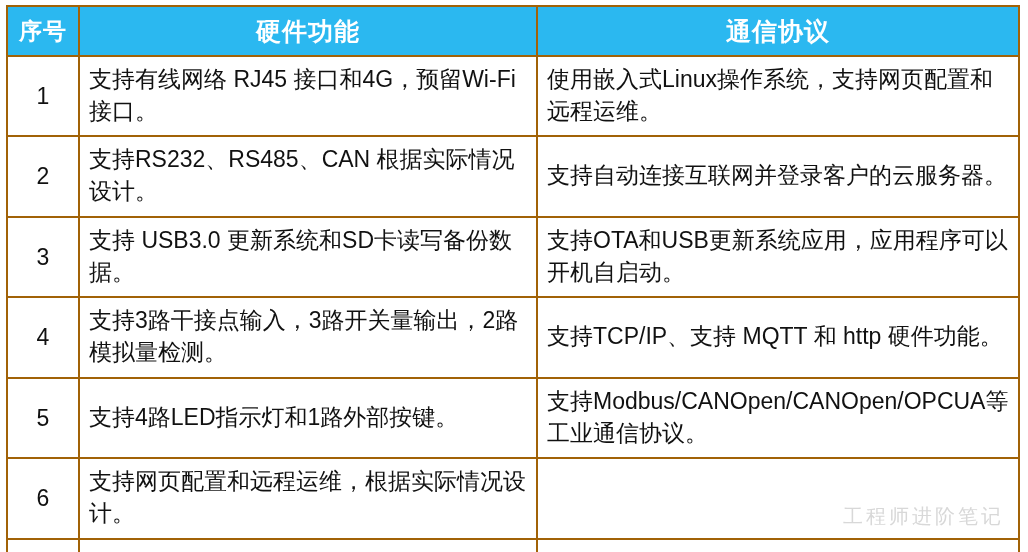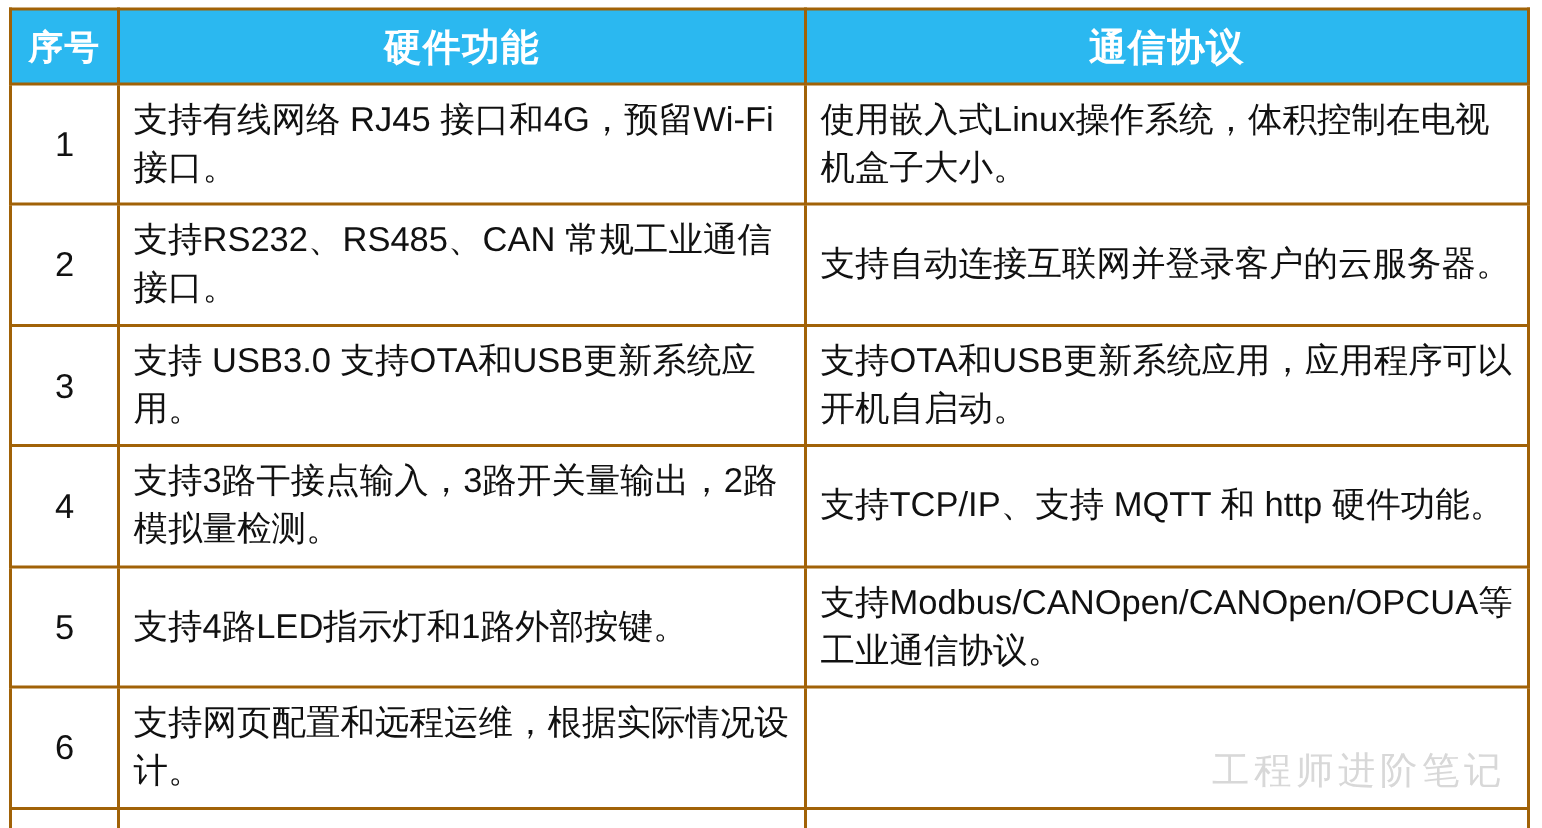--- a/index.html
+++ b/index.html
@@ -70,21 +70,21 @@
   tbody tr.r5 { height: 76px; }
   tbody tr.r6 { height: 76px; }
   tbody tr.r7 { height: 14px; }
 
   tbody tr.last td { border-bottom: 2px solid #1a1a1a; }
 
   .watermark {
     position: absolute;
     right: 24px;
     bottom: 22px;
-    font-size: 25px;
+    font-size: 20px;
     color: #d8d8d8;
     letter-spacing: 3px;
     pointer-events: none;
     white-space: nowrap;
   }
 </style>
 </head>
 <body>
 
 <div class="table-wrap">
@@ -98,30 +98,30 @@
       <tr>
         <th class="idx">序号</th>
         <th>硬件功能</th>
         <th>通信协议</th>
       </tr>
     </thead>
     <tbody>
       <tr class="r1">
         <td class="idx">1</td>
         <td class="txt">支持有线网络 RJ45 接口和4G，预留Wi-Fi接口。</td>
-        <td class="txt">使用嵌入式Linux操作系统，体积控制在电视机盒子大小。</td>
+        <td class="txt">使用嵌入式Linux操作系统，支持网页配置和远程运维。</td>
       </tr>
       <tr class="r2">
         <td class="idx">2</td>
-        <td class="txt">支持RS232、RS485、CAN 常规工业通信接口。</td>
+        <td class="txt">支持RS232、RS485、CAN 根据实际情况设计。</td>
         <td class="txt">支持自动连接互联网并登录客户的云服务器。</td>
       </tr>
       <tr class="r3">
         <td class="idx">3</td>
-        <td class="txt">支持 USB3.0 支持OTA和USB更新系统应用。</td>
+        <td class="txt">支持 USB3.0 更新系统和SD卡读写备份数据。</td>
         <td class="txt">支持OTA和USB更新系统应用，应用程序可以开机自启动。</td>
       </tr>
       <tr class="r4">
         <td class="idx">4</td>
         <td class="txt">支持3路干接点输入，3路开关量输出，2路模拟量检测。</td>
         <td class="txt">支持TCP/IP、支持 MQTT 和 http 硬件功能。</td>
       </tr>
       <tr class="r5">
         <td class="idx">5</td>
         <td class="txt">支持4路LED指示灯和1路外部按键。</td>

